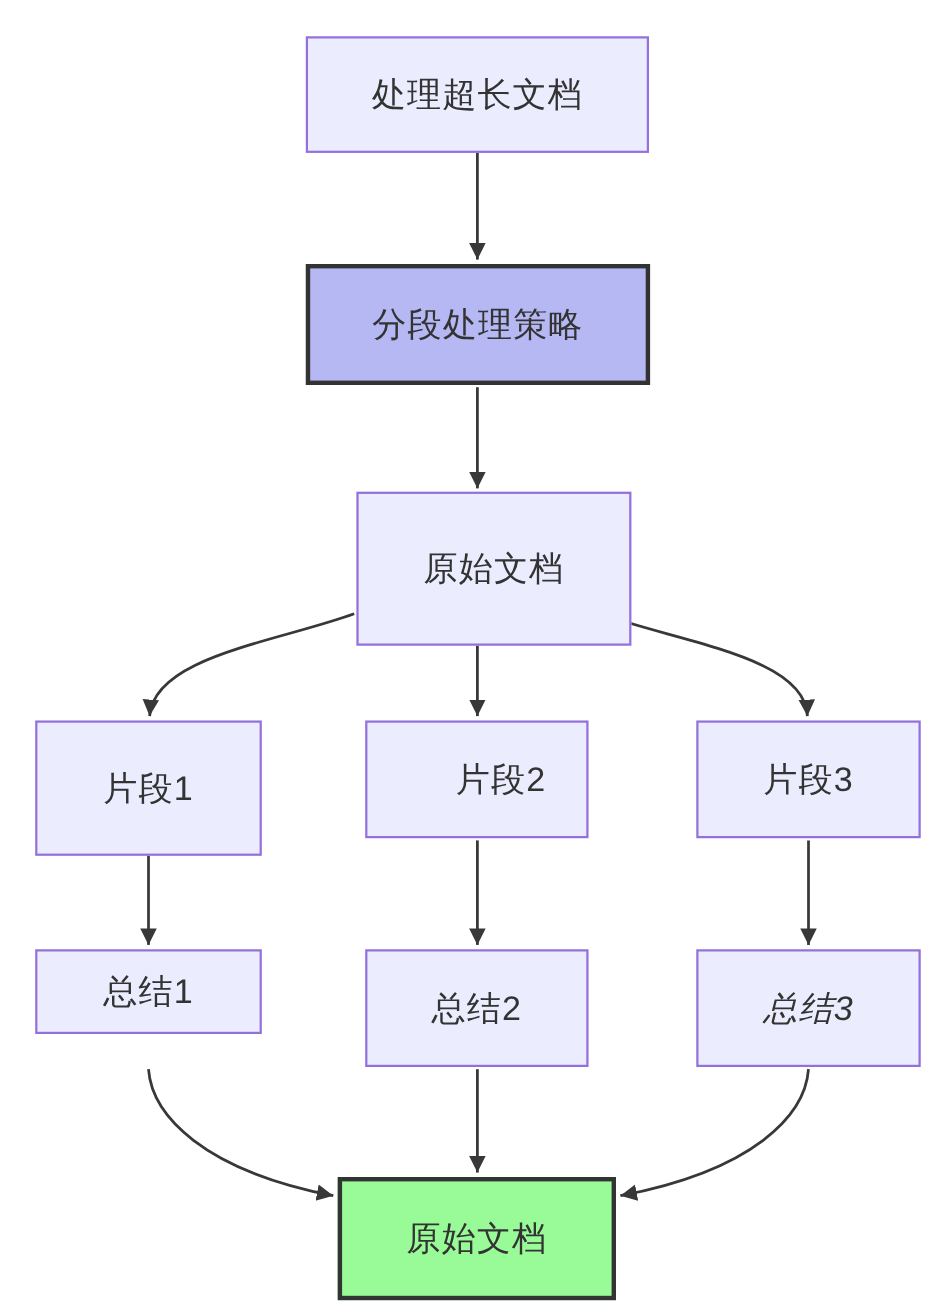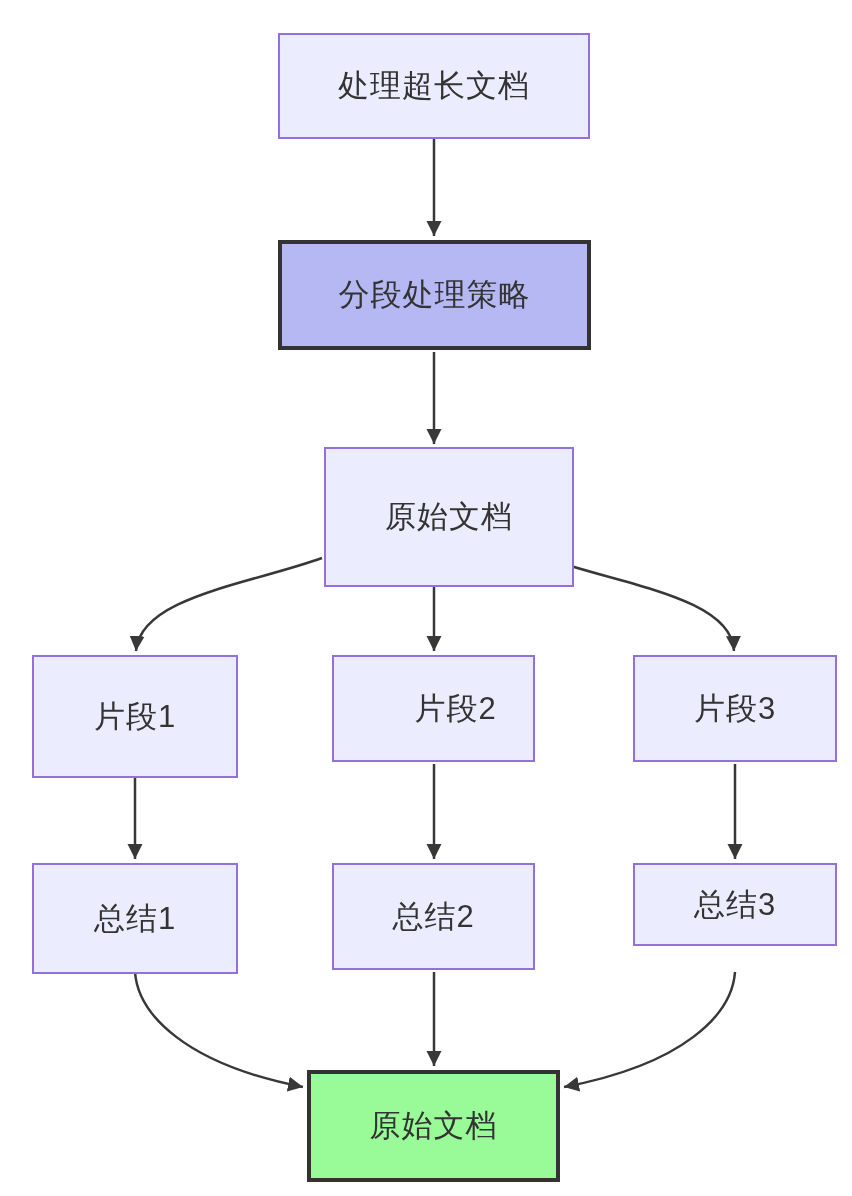--- a/index.html
+++ b/index.html
@@ -50,23 +50,23 @@
     background: #98FB98;
     border: 4px solid #333333;
   }
   
   #node-A  { left: 278px; top: 33px;   width: 312px; height: 106px; }
   #node-B  { left: 278px; top: 240px;  width: 313px; height: 110px; }
   #node-C  { left: 324px; top: 447px;  width: 250px; height: 140px; }
   #node-F1 { left: 32px;  top: 655px;  width: 206px; height: 123px; }
   #node-F2 { left: 332px; top: 655px;  width: 203px; height: 107px; padding-left: 44px; }
   #node-F3 { left: 633px; top: 655px;  width: 204px; height: 107px; }
-  #node-S1 { left: 32px;  top: 863px;  width: 206px; height: 111px; }
+  #node-S1 { left: 32px;  top: 863px;  width: 206px; height: 77px; }
   #node-S2 { left: 332px; top: 863px;  width: 203px; height: 107px; }
-  #node-S3 { left: 633px; top: 863px;  width: 204px; height: 83px; }
+  #node-S3 { left: 633px; top: 863px;  width: 204px; height: 107px; font-style: italic; }
   #node-Z  { left: 307px; top: 1070px; width: 253px; height: 112px; }
 </style>
 </head>
 <body>
 
 <div class="canvas">
 
   <svg class="edge-layer" viewBox="0 0 852 1196" xmlns="http://www.w3.org/2000/svg">
     <defs>
       <marker id="arrow" viewBox="0 0 10 10" refX="10" refY="5" markerWidth="15" markerHeight="18" markerUnits="userSpaceOnUse" orient="auto">

